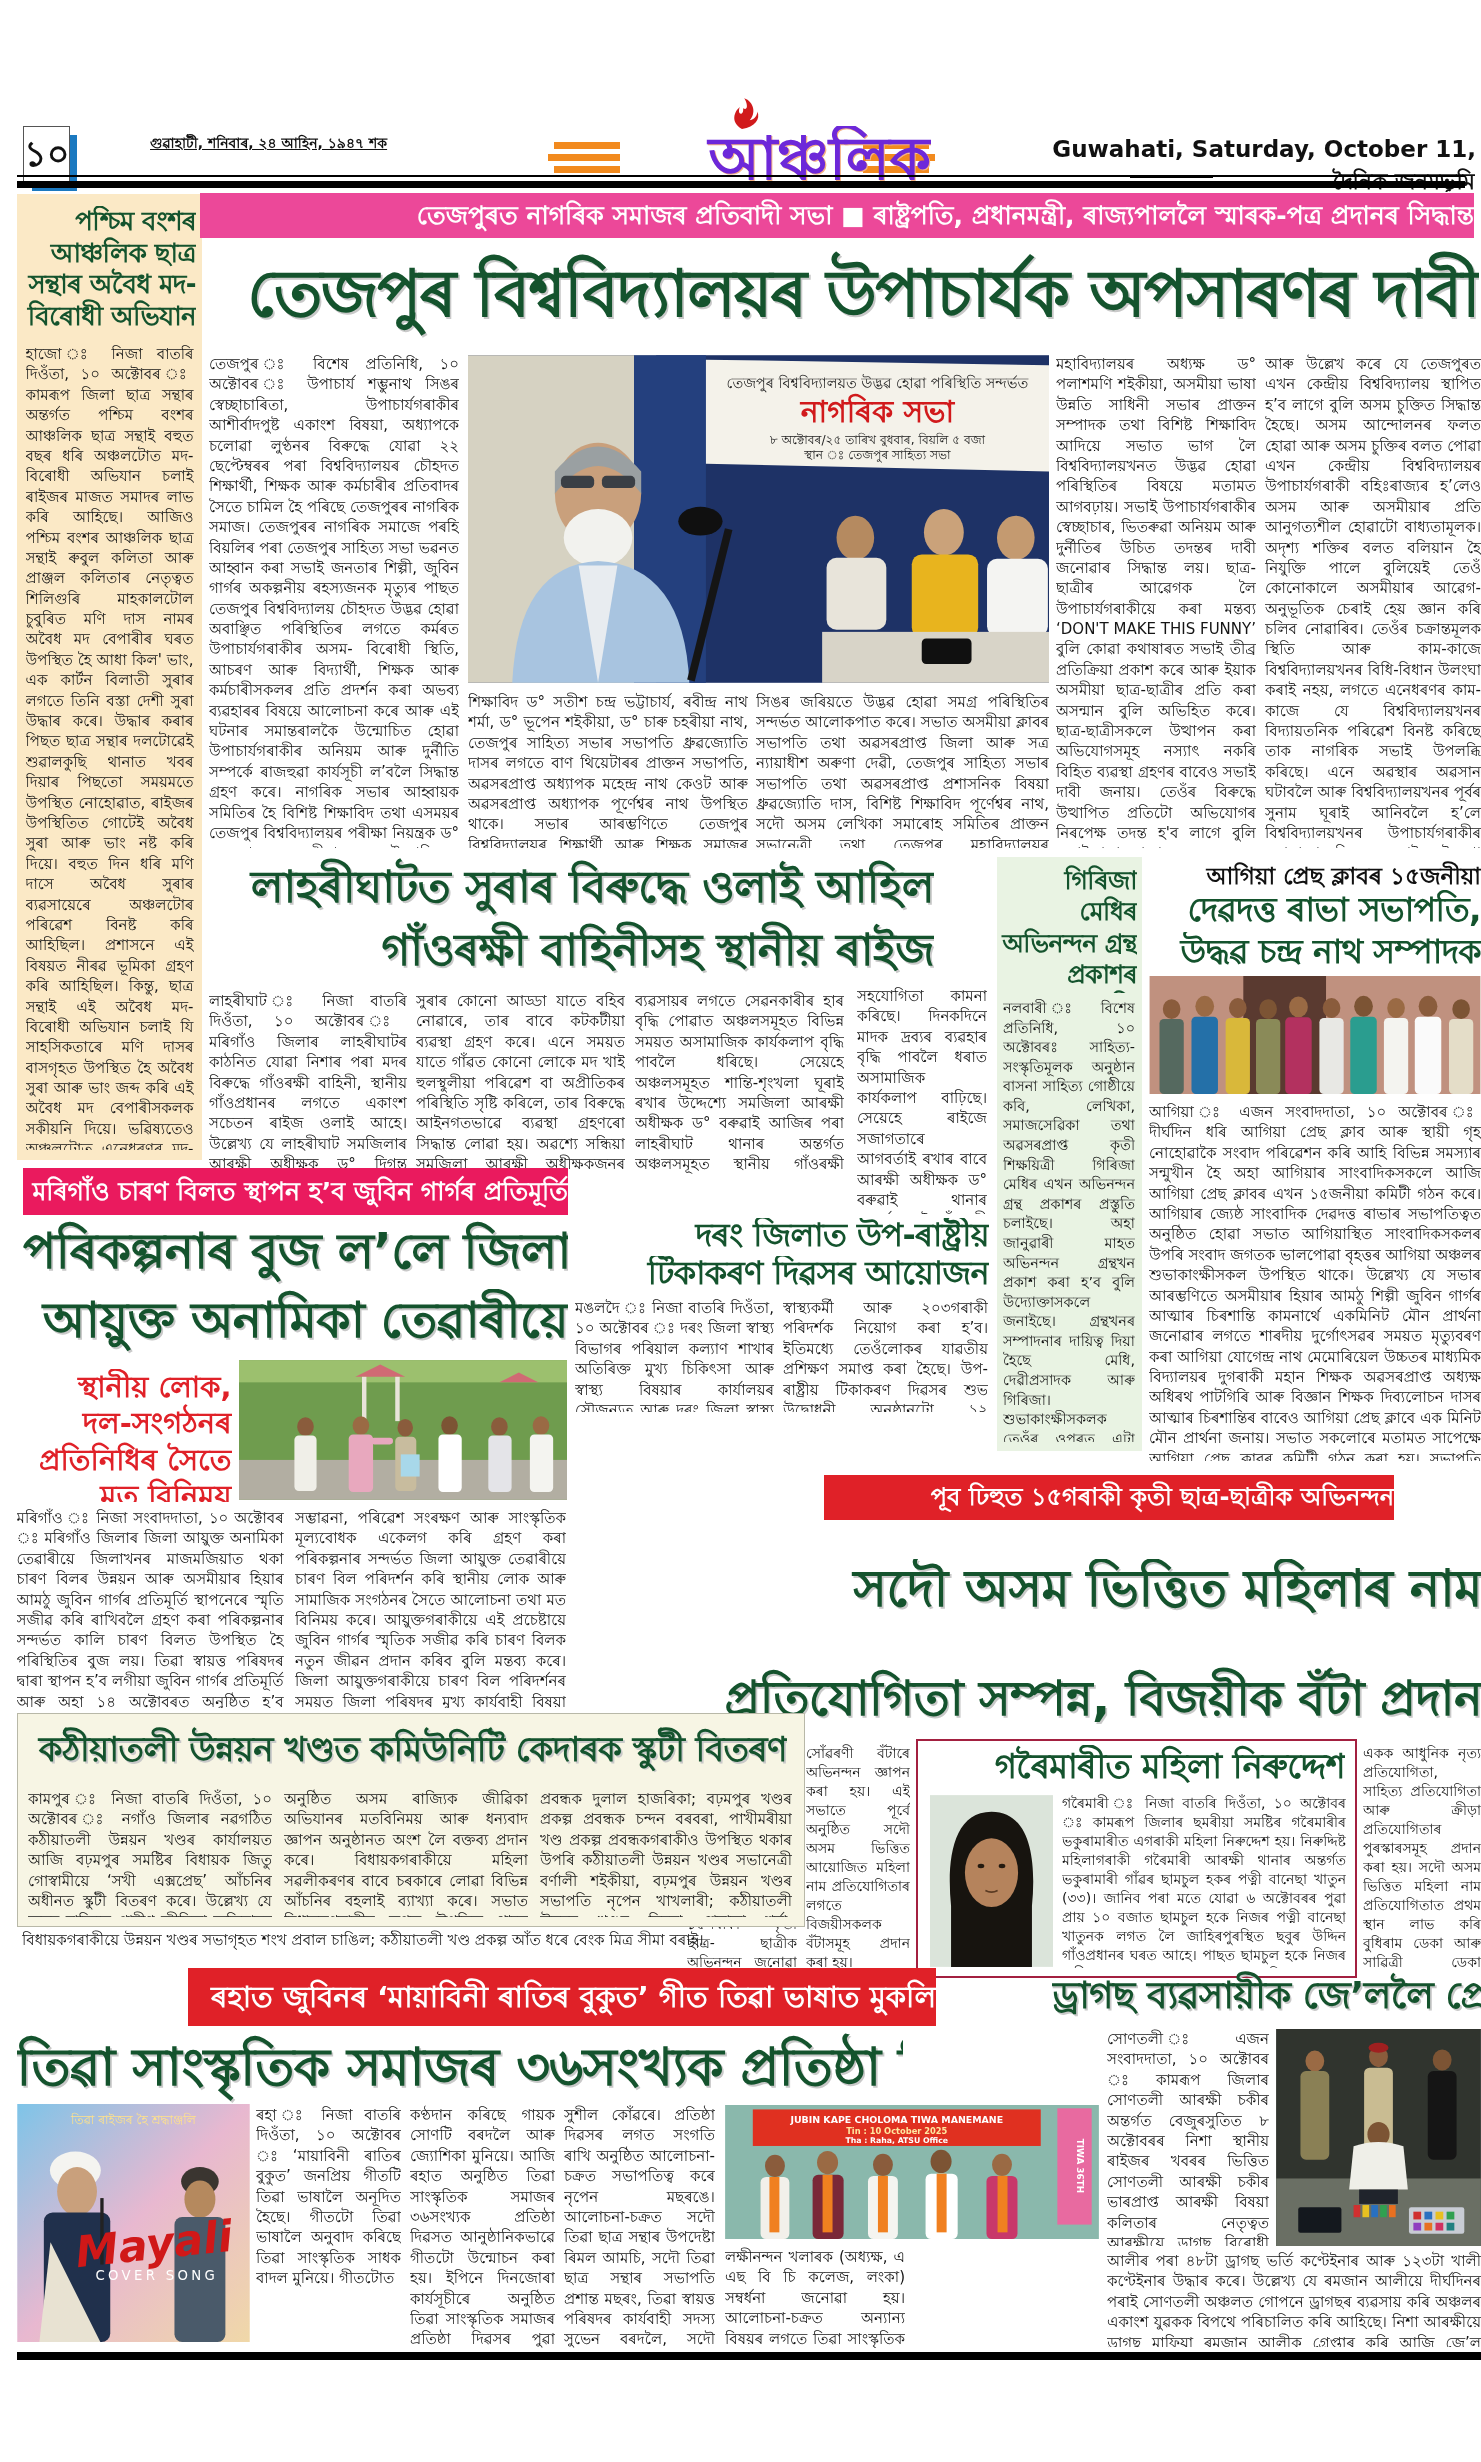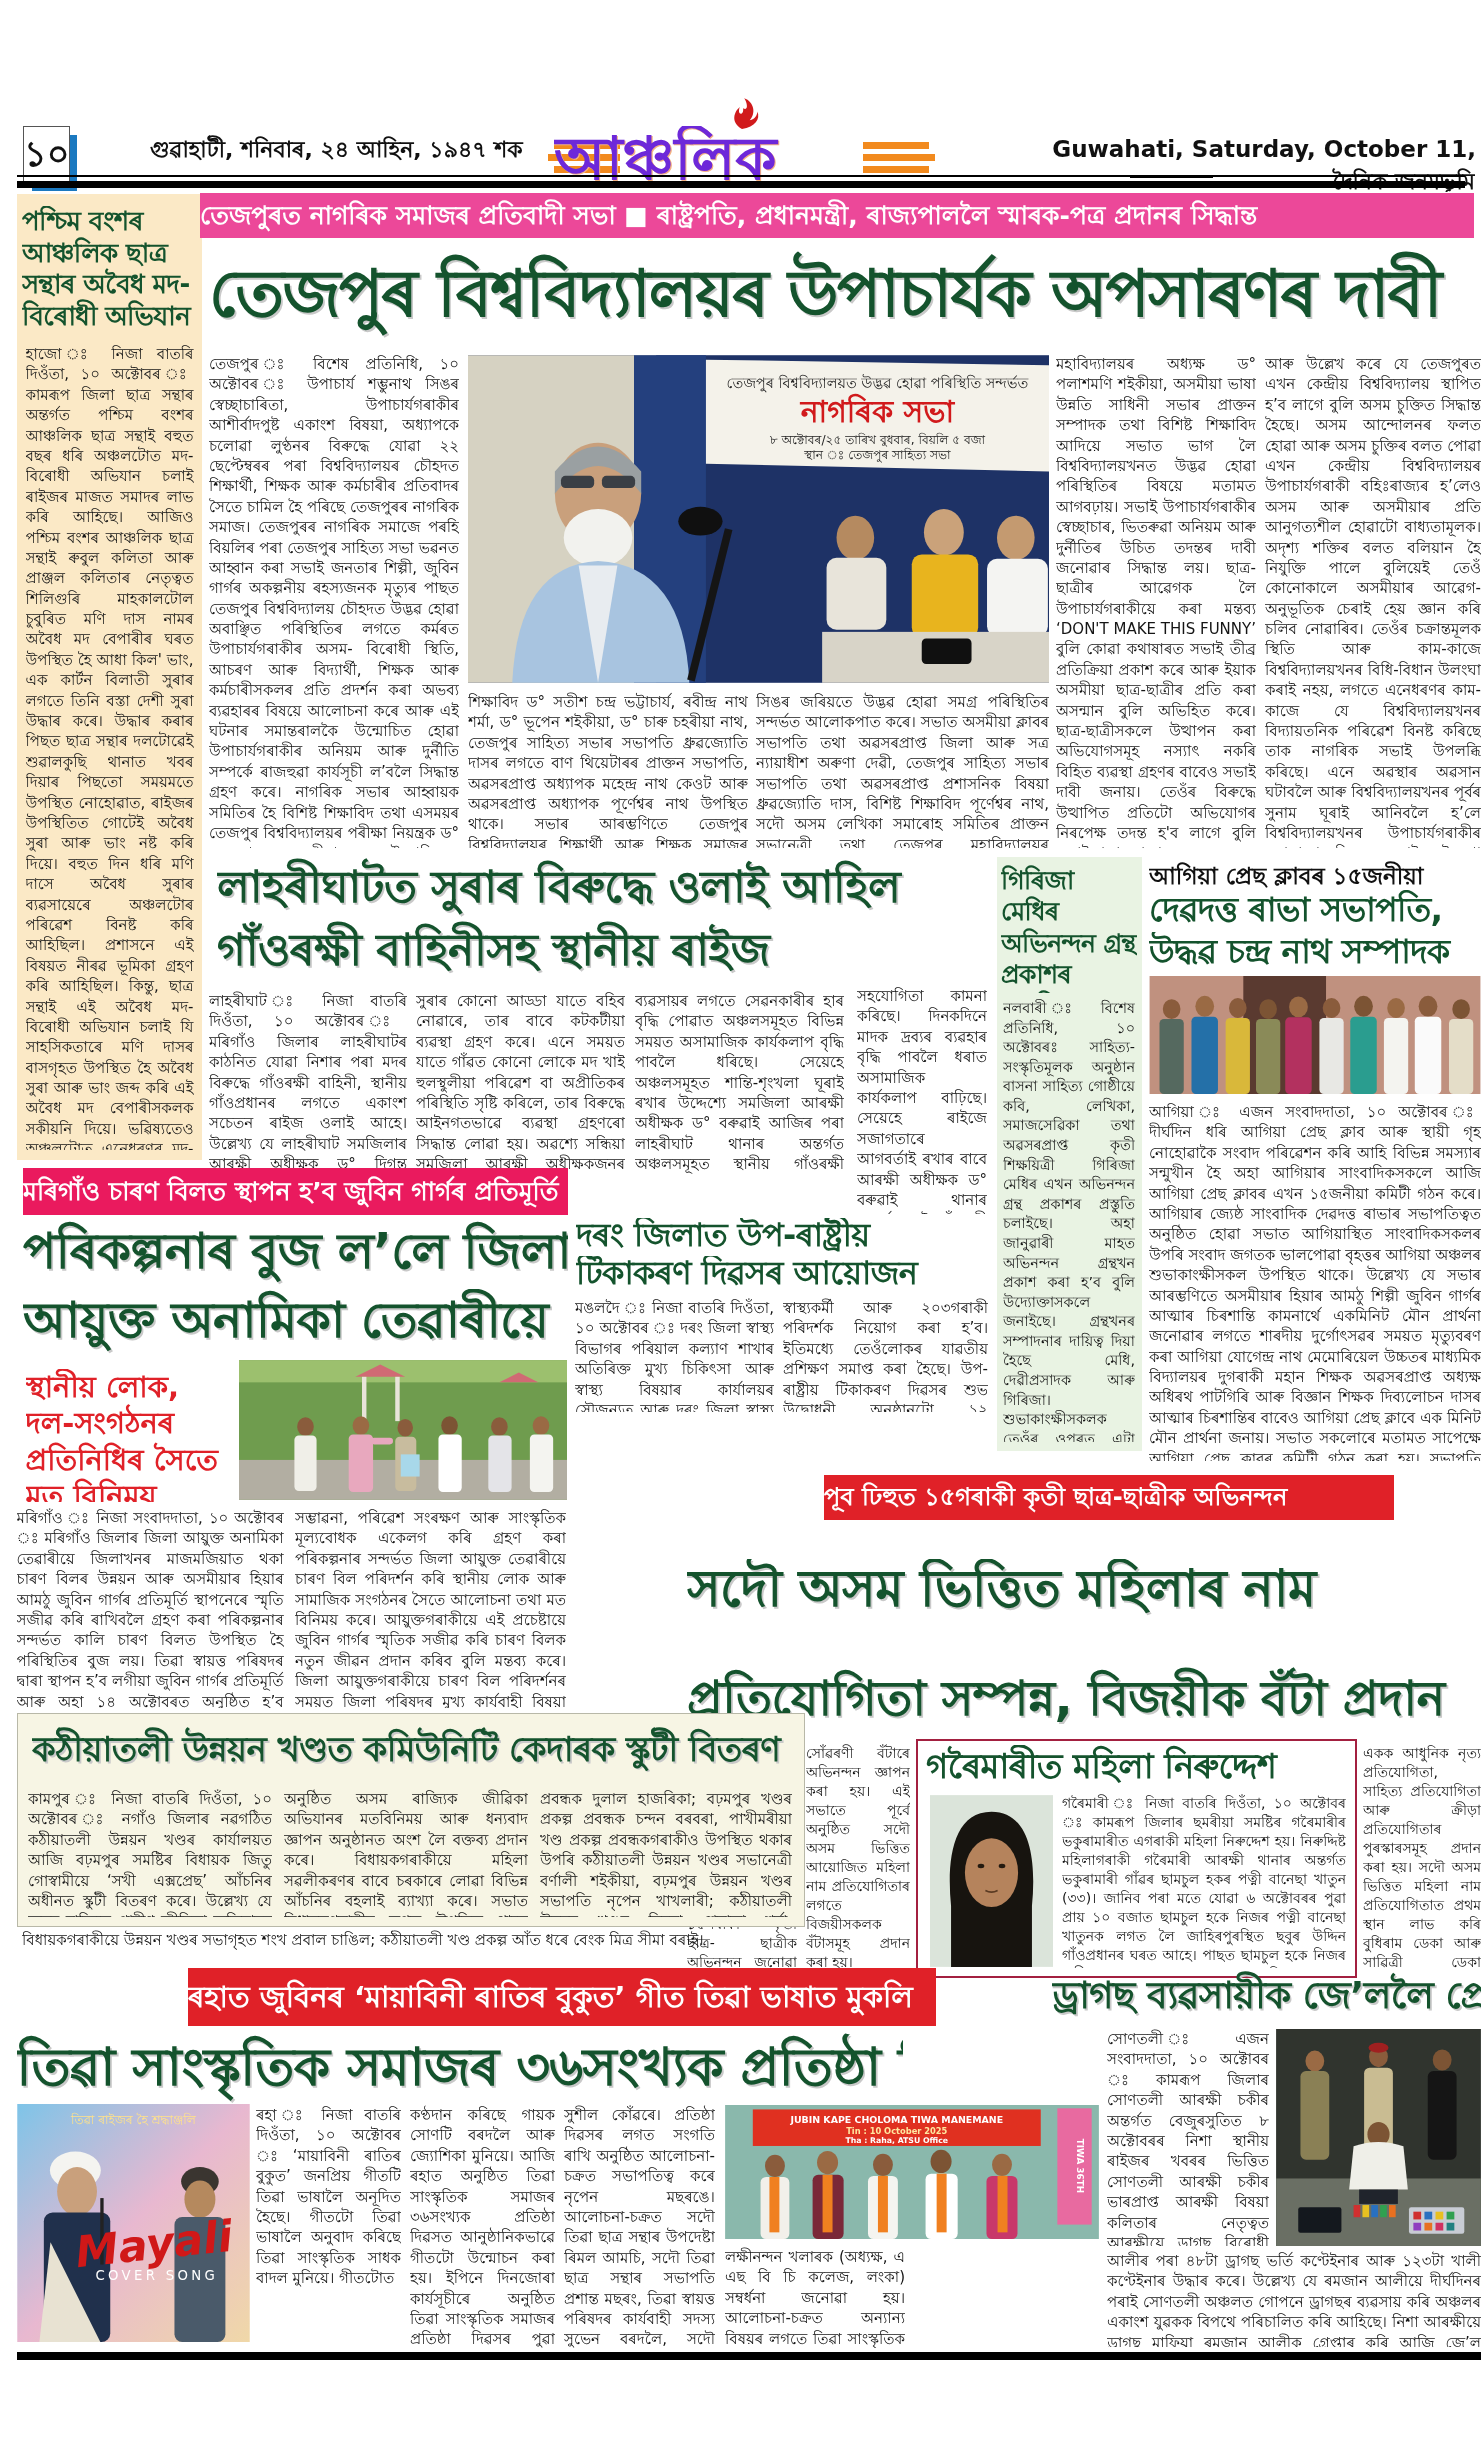--- a/index.html
+++ b/index.html
@@ -1,40 +1,40 @@
 <!DOCTYPE html>
 <html style="font-size:8.9px"><head>
 <meta charset="utf-8">
 <style>
   html,body{margin:0;padding:0;background:#e8e8e8;}
   #paper{position:relative;width:1481px;height:2462px;background:#ffffff;
          font-family:"DejaVu Sans",sans-serif;color:#111;}
   .t{position:absolute;overflow:hidden;}
   .j{text-align:justify;}
-  .c{text-align:left;}
+  .c{text-align:right;}
   .b{font-weight:700;}
   .body-txt{font-size:15px;line-height:1.36;color:#151515;}
   .hl{font-weight:700;color:#14532d;letter-spacing:-0.6px;}
   .shadowed{text-shadow:1.7px 1.7px 0 #c9c9c9;}
   .whitetx{color:#ffffff;}
   .nowrap{white-space:nowrap;}
   .rule{position:absolute;background:#000;}
   .photo{position:absolute;overflow:hidden;}
   svg{display:block;}
 </style>
 </head>
 <body>
 
 <div id="paper">
 
   <div class="t" style="left:32px;top:135px;width:45px;height:56px;background:#1b79c0;"></div>
   <div class="t c" style="left:23px;top:126px;width:45px;height:56px;background:#fff;border:1.7px solid #555;">
      <span class="b" style="font-size:35px;line-height:55px;">১০</span>
   </div>
-  <div class="t b" style="left:150px;top:132px;width:554px;height:30px;font-size:22px;">গুৱাহাটী, শনিবাৰ, ২৪ আহিন, ১৯৪৭ শক</div>
+  <div class="t b" style="left:150px;top:132px;width:554px;height:30px;font-size:14px;text-decoration:underline;">গুৱাহাটী, শনিবাৰ, ২৪ আহিন, ১৯৪৭ শক</div>
 
   <div class="photo" style="left:720px;top:95px;width:44px;height:34px;">
     <svg width="44" height="34" viewBox="0 0 80 62">
       <path d="M40 62 C18 50 26 30 36 22 C30 38 44 38 42 24 C52 30 50 14 44 6 C62 12 66 34 54 46 C64 44 68 36 68 30 C74 44 64 58 40 62 Z" fill="#d11a1c"></path>
     </svg>
   </div>
 
   <div class="t" style="left:554px;top:142px;width:66px;height:6.6px;background:#f28a1e;"></div>
   <div class="t" style="left:548px;top:154px;width:72px;height:6.6px;background:#f28a1e;"></div>
   <div class="t" style="left:554px;top:166px;width:66px;height:6.6px;background:#f28a1e;"></div>

